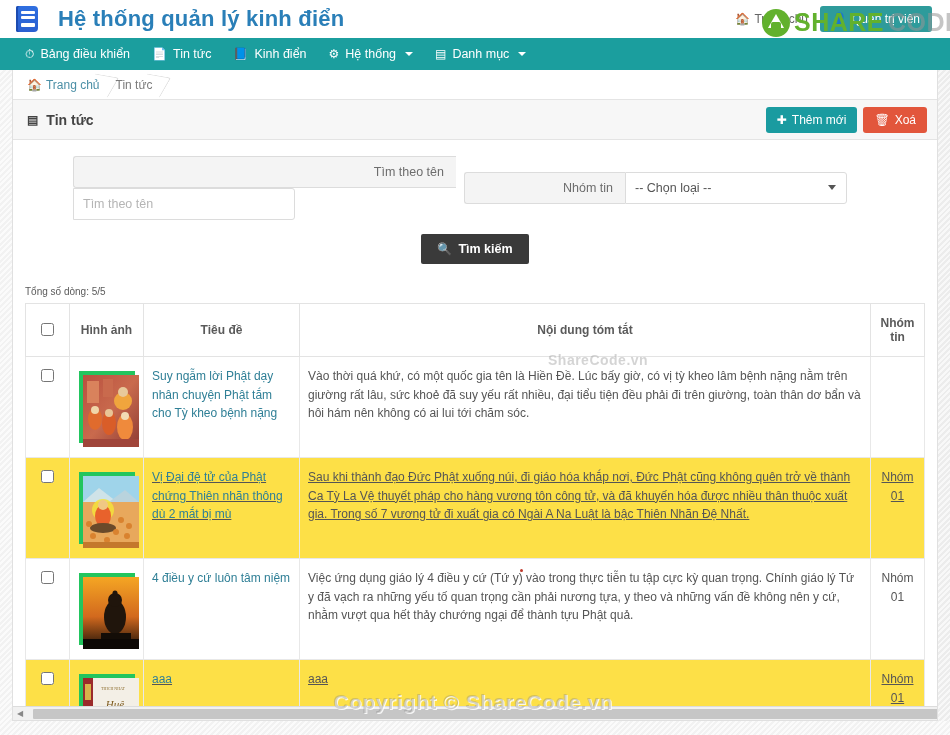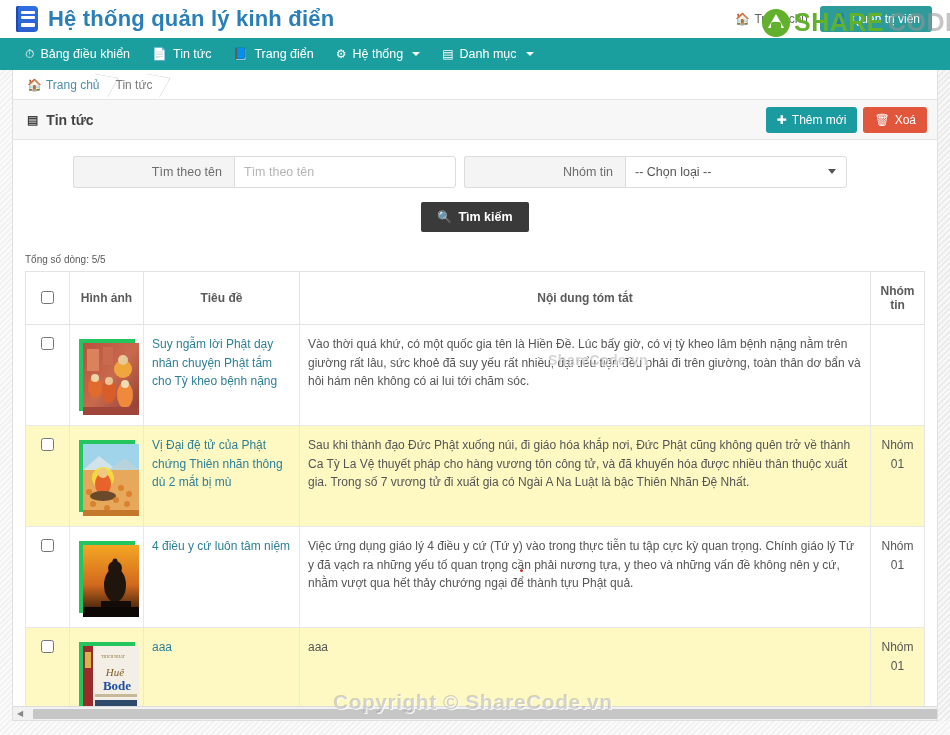--- a/index.html
+++ b/index.html
@@ -22,21 +22,21 @@
   
   .topbar {
     height: 38px;
     background: #ffffff;
     display: flex;
     align-items: center;
     padding: 0 10px 0 16px;
     position: relative;
     z-index: 5;
   }
-  .logo-wrap { display: flex; align-items: center; gap: 10px; text-align: center; }
+  .logo-wrap { display: flex; align-items: center; gap: 20px; text-align: center; }
   .logo-icon {
     width: 22px; height: 26px;
     background: linear-gradient(180deg,#2f6fe0 0%, #2b5fd0 100%);
     border-radius: 2px 4px 4px 2px;
     position: relative;
     box-shadow: inset 2px 0 0 #1c4bb0;
   }
   .logo-icon i {
     position: absolute; left: 5px; right: 3px; height: 3px;
     background: #ffffff; border-radius: 1px;
@@ -161,21 +161,21 @@
     display: flex; align-items: center; gap: 5px;
     cursor: pointer; white-space: nowrap;
   }
   .btn-add { background: #1a9ba0; }
   .btn-del { background: #e2563c; }
 
   
   .form-area { padding: 16px 12px 6px 12px; }
   .form-row { display: flex; align-items: center; gap: 0; }
   .fgroup { display: flex; align-items: stretch; flex: 1 1 0; }
-  .fgroup.left { padding-left: 48px; }
+  .fgroup.left { padding-left: 48px; flex-direction: column; }
   .fgroup.right { padding-left: 8px; padding-right: 78px;}
   .flabel {
     background: #f4f4f4;
     border: 1px solid #dcdcdc;
     border-right: none;
     color: #6d6d6d;
     font-size: 12.5px;
     display: flex; align-items: center; justify-content: flex-end;
     padding: 0 12px;
     min-width: 150px; flex: 1 1 auto;
@@ -239,21 +239,21 @@
     text-align: center;
     vertical-align: middle;
     font-size: 12px;
   }
   table.grid td {
     border: 1px solid #e8e8e8;
     padding: 10px 8px;
     vertical-align: top;
     line-height: 1.55;
   }
-  tr.alt td { background: #fef9c3; }
+  tr.alt td { background: #fde047; text-decoration: underline; }
   .c-check { width: 44px; text-align: center; }
   .c-img   { width: 74px; }
   .c-title { width: 156px; }
   .c-sum   { width: auto; }
   .c-grp   { width: 54px; text-align: center; }
   .link { color: #2f7f96; text-decoration: none; cursor: pointer; }
   input[type=checkbox] {
     width: 13px; height: 13px; margin: 2px 0 0 0; cursor: pointer;
   }
 
@@ -368,21 +368,21 @@
     <div class="nav-item">
       <span class="ico">⏱</span>
       <span>Bảng điều khiển</span>
     </div>
     <div class="nav-item">
       <span class="ico">📄</span>
       <span>Tin tức</span>
     </div>
     <div class="nav-item">
       <span class="ico">📘</span>
-      <span>Trang điển</span>
+      <span>Kinh điển</span>
     </div>
     <div class="nav-item">
       <span class="ico">⚙</span>
       <span>Hệ thống</span>
       <span class="caret"></span>
     </div>
     <div class="nav-item">
       <span class="ico">▤</span>
       <span>Danh mục</span>
       <span class="caret"></span>

